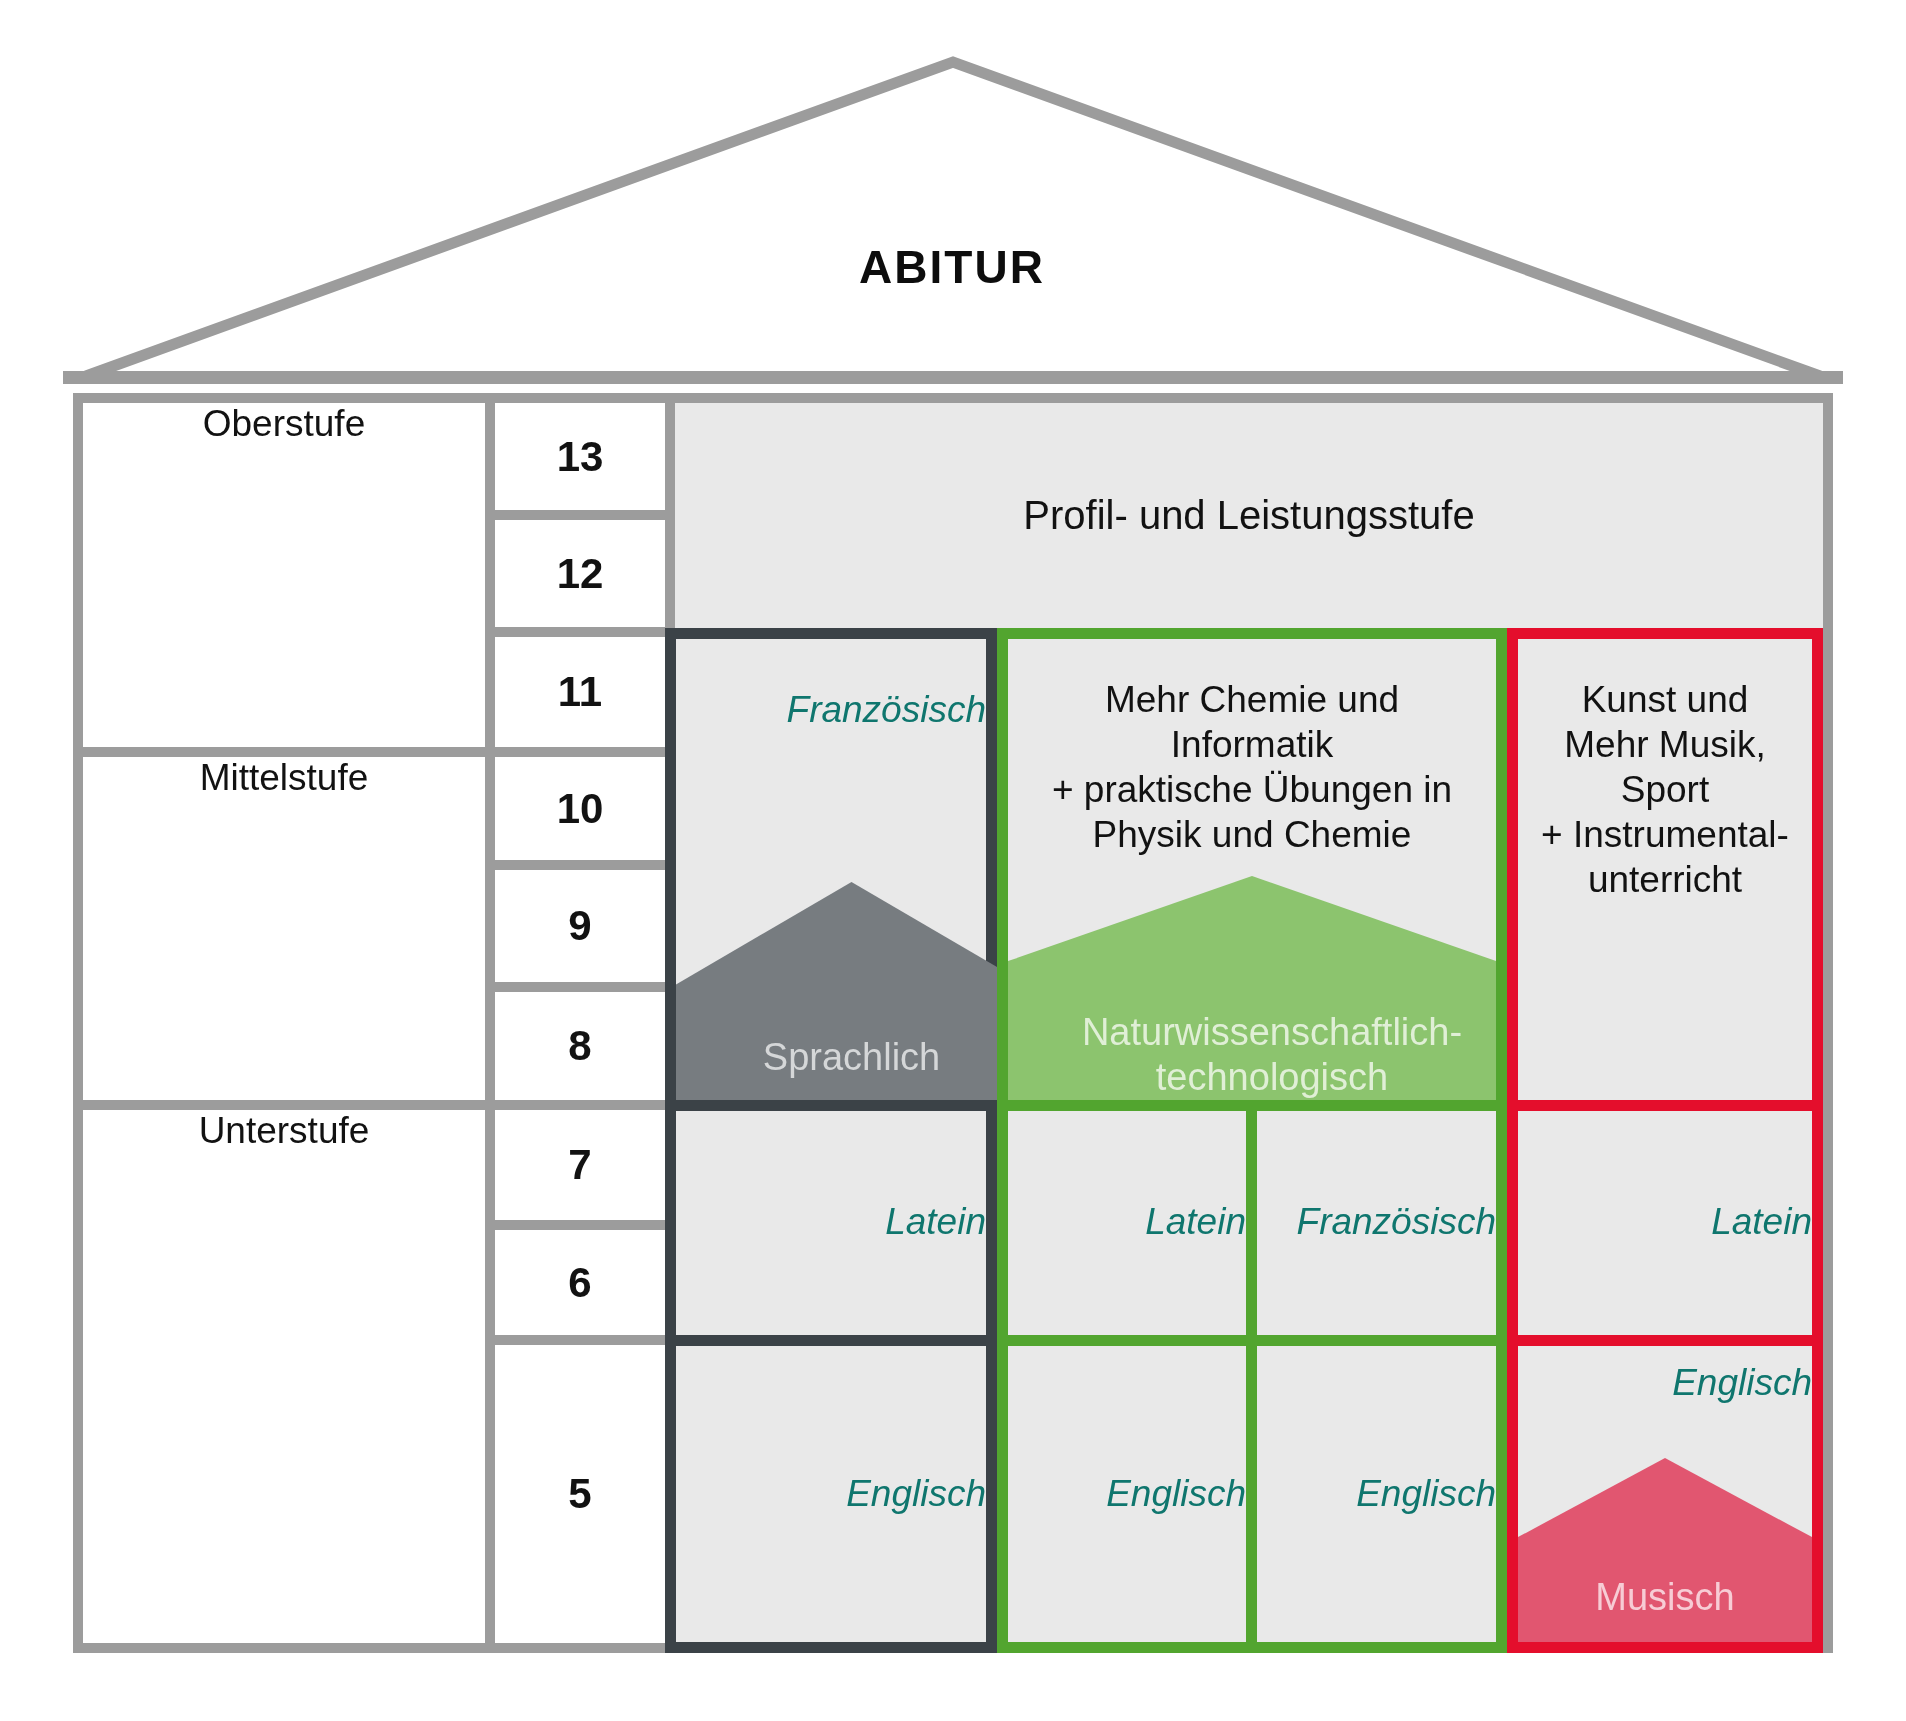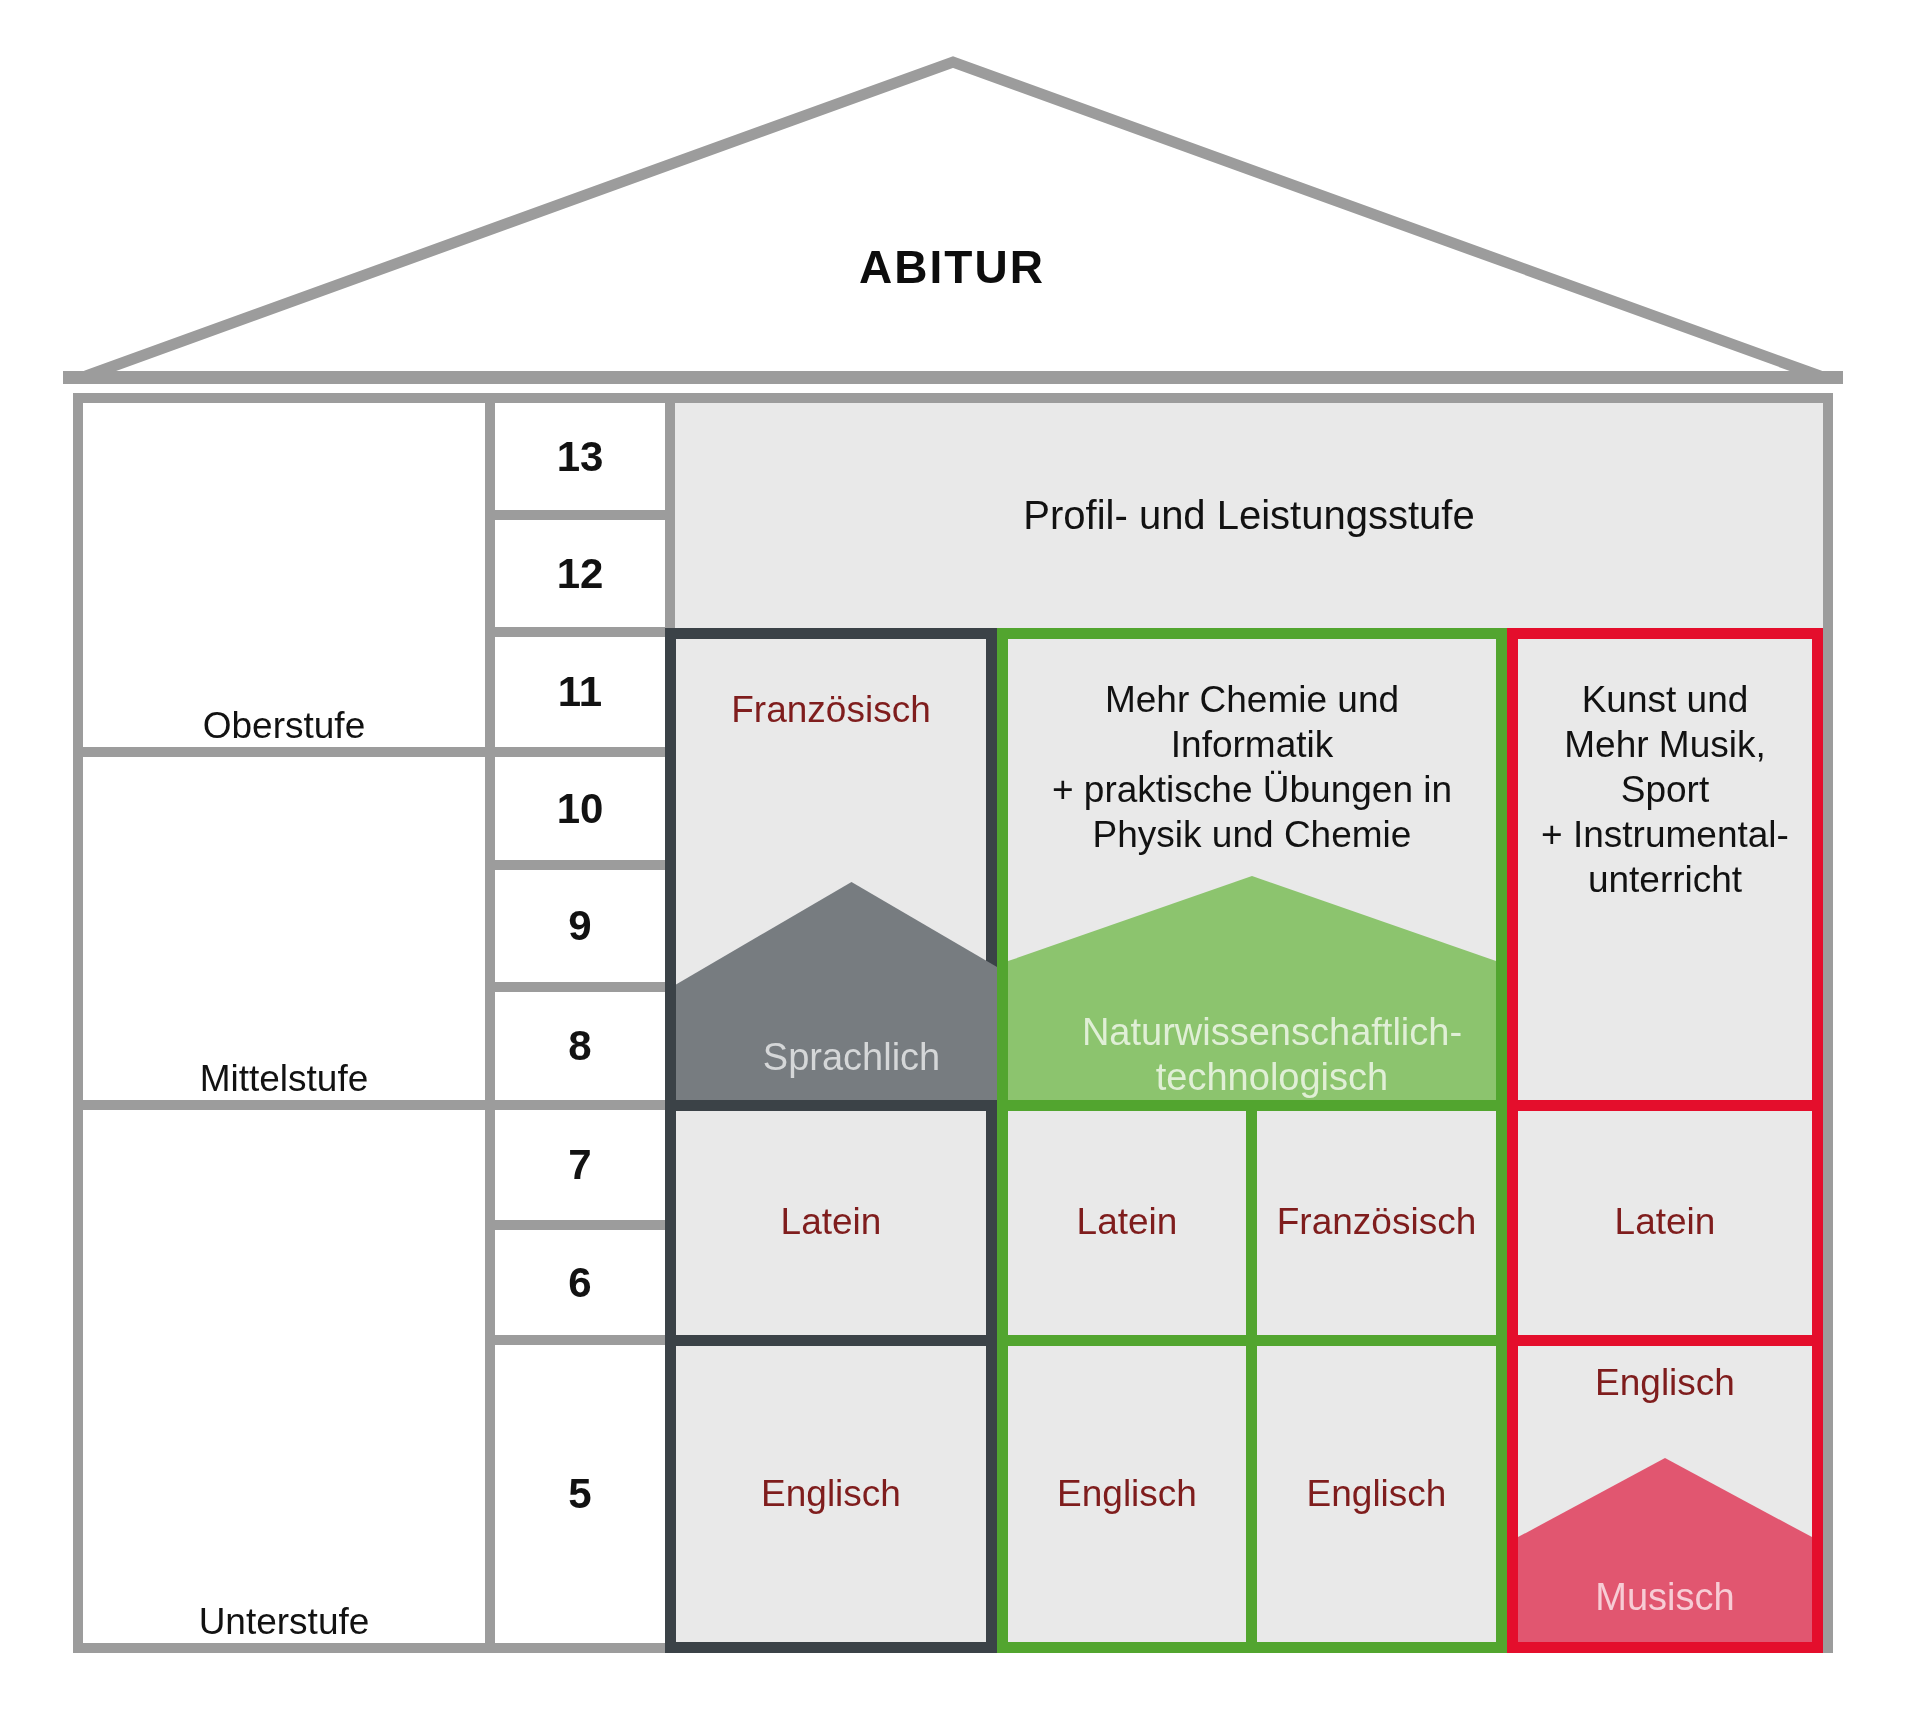--- a/index.html
+++ b/index.html
@@ -5,32 +5,32 @@
   html,body { margin:0; padding:0; background:#ffffff; }
   .stage {
     position:relative;
     width:1906px; height:1721px;
     background:#ffffff;
     font-family:"Liberation Sans", sans-serif;
     color:#121212;
     overflow:hidden;
   }
   .abs { position:absolute; }
-  .lbl { position:absolute; text-align:center; font-size:37px; line-height:46px; color:#7f1d1d; }
+  .lbl { position:absolute; text-align:right; font-size:37px; line-height:46px; color:#0f766e;font-style:italic; }
   .roof-title {
     position:absolute; left:652px; top:240px; width:600px;
     text-align:center; font-size:46px; font-weight:bold; letter-spacing:2px; color:#0d0d0d;
   }
   .table-frame {
     position:absolute; left:73px; top:393px; width:1760px; height:1260px;
     border:10px solid #9c9c9c; box-sizing:border-box; background:#ffffff;
   }
   .stage-cell {
     position:absolute; left:83px; width:402px; background:#ffffff;
-    display:flex; align-items:flex-end; justify-content:center;
+    display:flex; align-items:flex-start; justify-content:center;
     font-size:37px; box-sizing:content-box;
   }
   .grade-cell {
     position:absolute; left:495px; width:170px; background:#ffffff;
     display:flex; align-items:center; justify-content:center;
     font-size:42px; font-weight:bold;
   }
   .vline { position:absolute; width:10px; top:403px; height:1240px; background:#9c9c9c; }
   .hborder { border-bottom:10px solid #9c9c9c; }
   .band {

